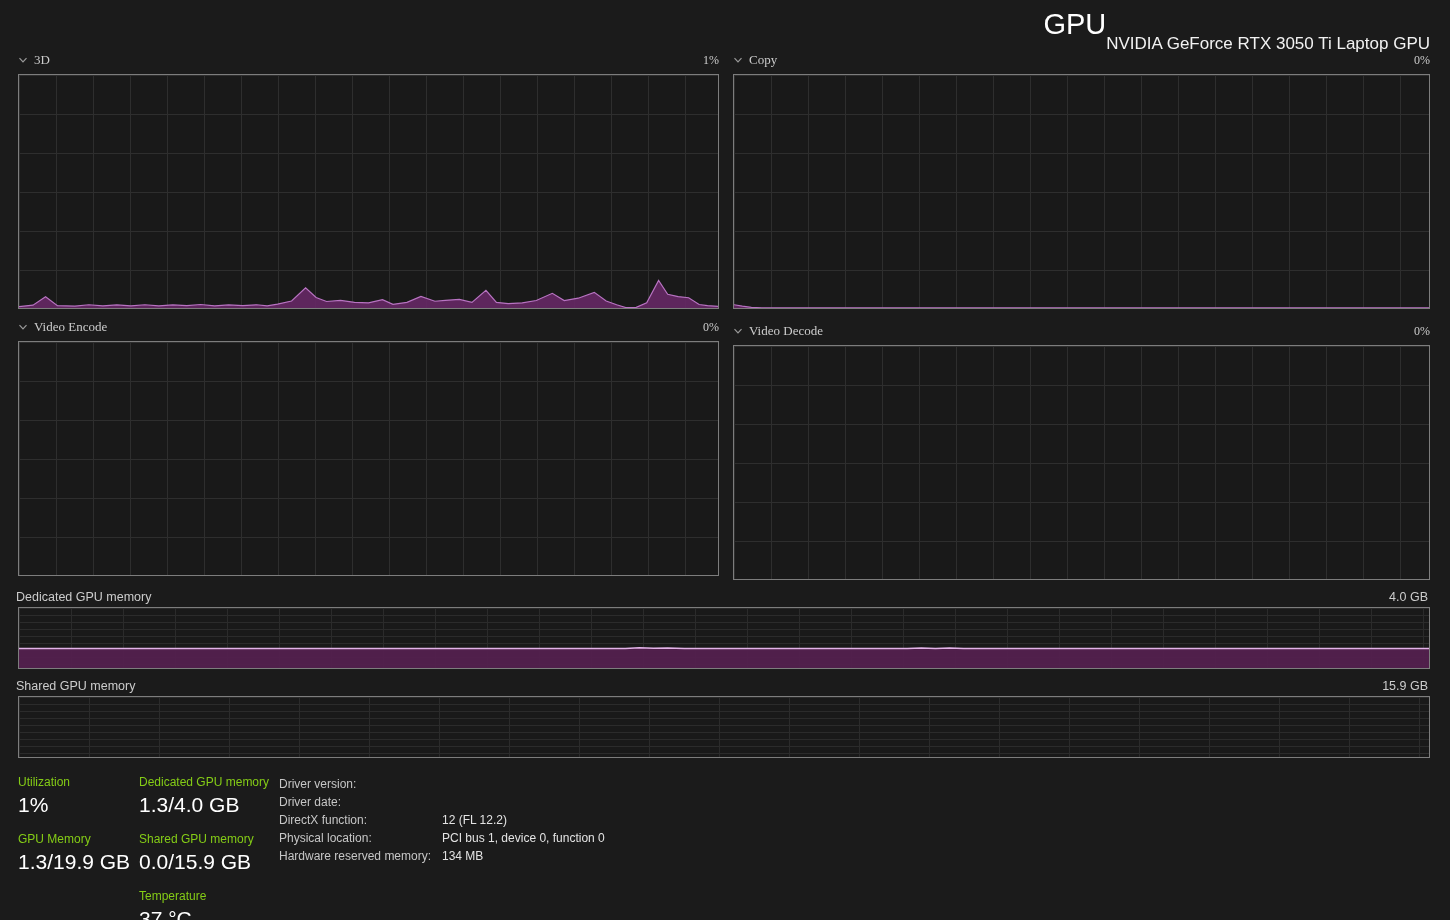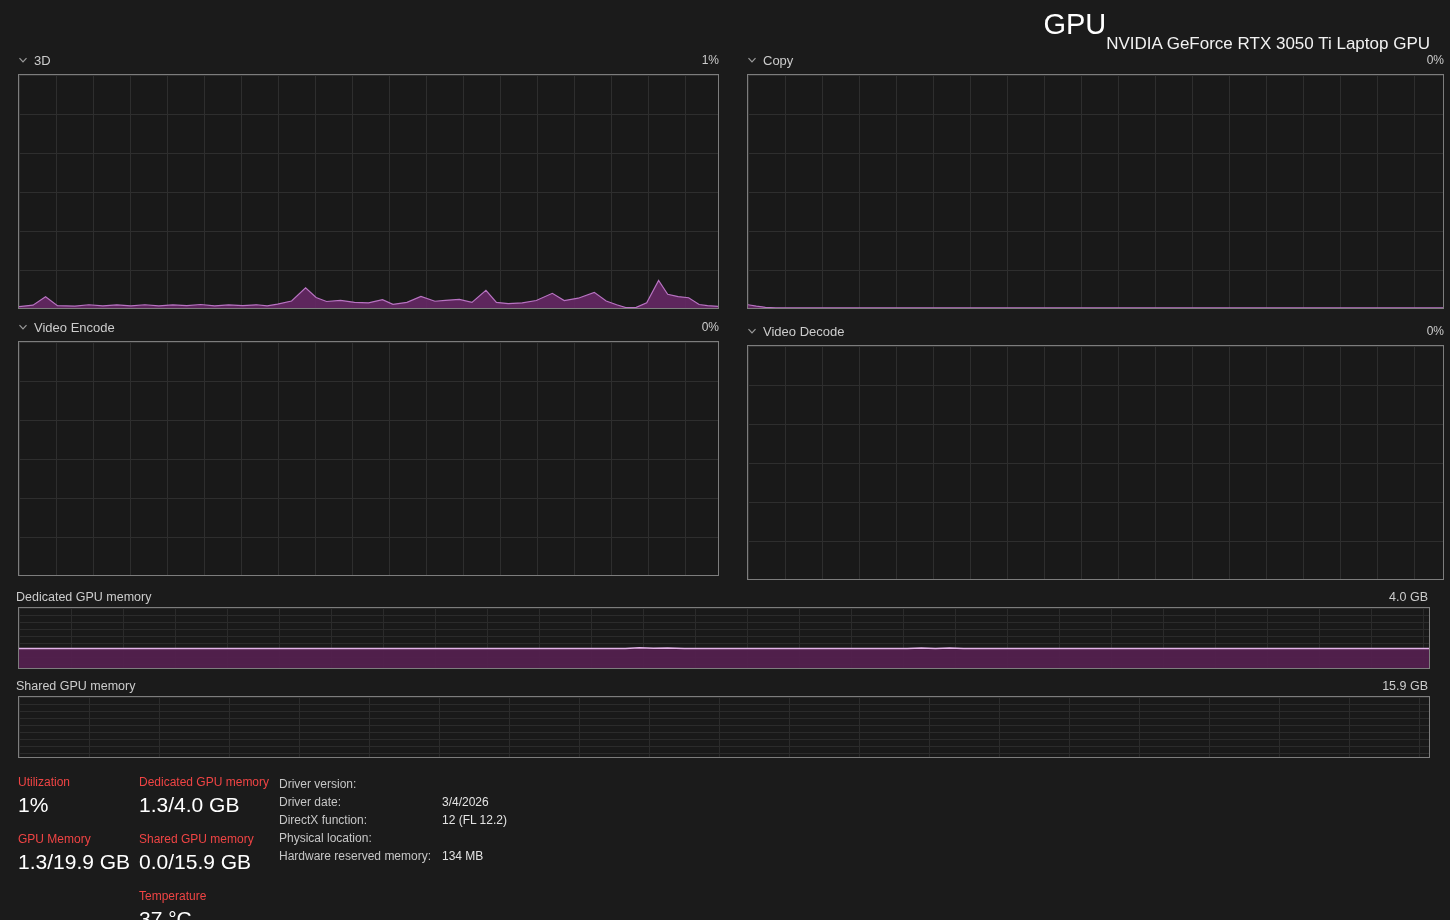--- a/index.html
+++ b/index.html
@@ -11,21 +11,21 @@
     -webkit-font-smoothing:antialiased;
   }
   .page{padding:6px 20px 0 16px;box-sizing:border-box;}
 
   
   .page-header{display:flex;justify-content:flex-end;align-items:flex-start;height:42px;}
   .page-title{font-size:29px;font-weight:400;color:#ffffff;line-height:36px;}
   .gpu-name{font-size:17px;color:#f2f2f2;line-height:20px;margin-top:28px;}
 
   
-  .charts-grid{display:grid;grid-template-columns:701px 697px;column-gap:28px;margin-left:2px;}
+  .charts-grid{display:grid;grid-template-columns:701px 697px;column-gap:14px;margin-left:2px;font-family:Liberation Serif, serif;}
   .panel-header{display:flex;justify-content:space-between;align-items:center;height:20px;margin:2px 0 4px 0;font-size:13px;color:#cccccc;}
   .panel-title-wrap{display:flex;align-items:center;gap:6px;}
   .chevron{display:inline-flex;width:10px;height:10px;cursor:pointer;}
   .panel-percent{font-size:12px;color:#cccccc;}
 
   .chart-box{
     position:relative;height:235px;box-sizing:border-box;
     border:1px solid #7d7d7d;
     background-color:#191919;
     background-image:
@@ -50,21 +50,21 @@
       repeating-linear-gradient(to right, #2b2b2b 0 1px, transparent 1px 70px),
       repeating-linear-gradient(to bottom, #2b2b2b 0 1px, transparent 1px 7px);}
   .mem-box .series-fill{fill:var(--mem-fill,#55204f);fill-opacity:.92;}
   .mem-box .series-line{stroke:var(--mem-line,#e2b3e8);stroke-width:1.5px;}
 
   
   .stats{display:flex;margin-top:14px;margin-left:2px;}
   .stats-col1{width:121px;flex:0 0 auto;}
   .stats-col2{width:140px;flex:0 0 auto;}
   .stats-col3{flex:1 1 auto;padding-top:3px;}
-  .stat-label{font-size:12px;color:#ef4444;margin-top:14px;}
+  .stat-label{font-size:12px;color:#84cc16;margin-top:14px;}
   .stat-label:first-child{margin-top:3px;}
   .stat-value{font-size:21px;font-weight:400;color:#ffffff;margin-top:3px;line-height:26px;}
   .detail-row{display:grid;grid-template-columns:163px auto;font-size:12px;line-height:18px;}
   .detail-label{color:#c6c6c6;}
   .detail-value{color:#e3e3e3;}
 </style>
 </head>
 <body style="--bg: #1b1b1b; --accent-line: #b873c2; --accent-fill: #682866; --mem-line: #e2b3e8; --mem-fill: #55204f;">
 
 <div class="page">
@@ -183,28 +183,28 @@
       <div class="stat-value">0.0/15.9 GB</div>
       <div class="stat-label">Temperature</div>
       <div class="stat-value">37 °C</div>
     </div>
     <div class="stats-col3">
       <div class="detail-row">
         <span class="detail-label">Driver version:</span>
       </div>
       <div class="detail-row">
         <span class="detail-label">Driver date:</span>
-        <span class="detail-value">3/4/2026</span>
       </div>
       <div class="detail-row">
         <span class="detail-label">DirectX function:</span>
         <span class="detail-value">12 (FL 12.2)</span>
       </div>
       <div class="detail-row">
         <span class="detail-label">Physical location:</span>
+        <span class="detail-value">PCI bus 1, device 0, function 0</span>
       </div>
       <div class="detail-row">
         <span class="detail-label">Hardware reserved memory:</span>
         <span class="detail-value">134 MB</span>
       </div>
     </div>
   </div>
 
 </div>
 

